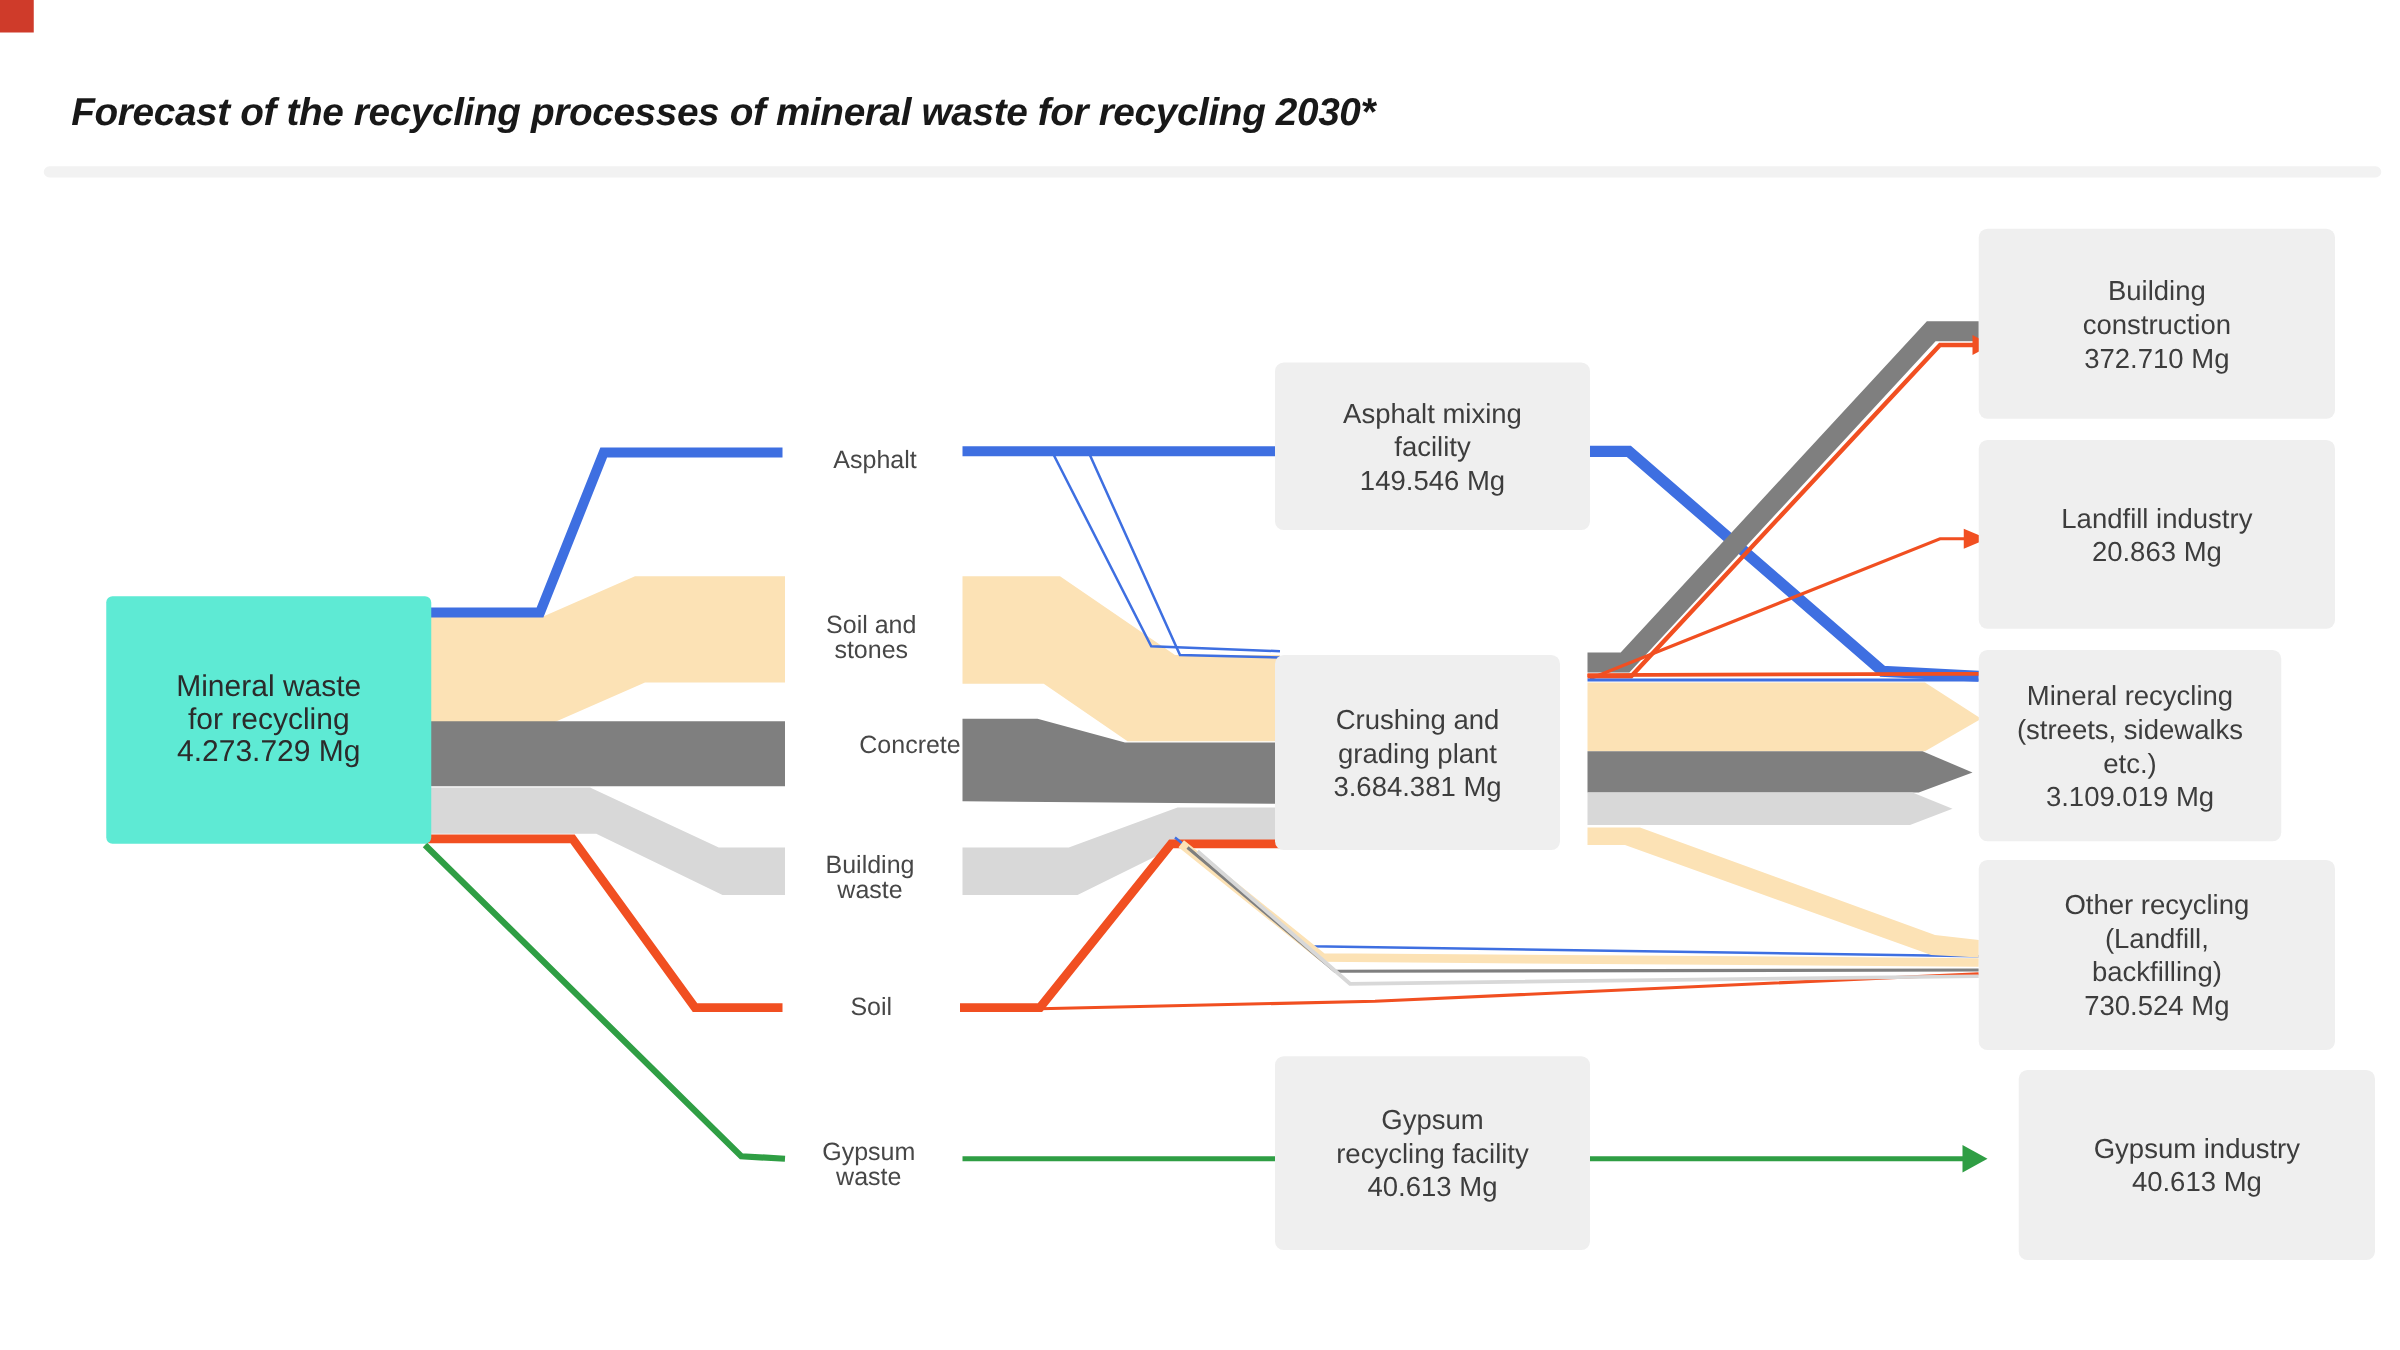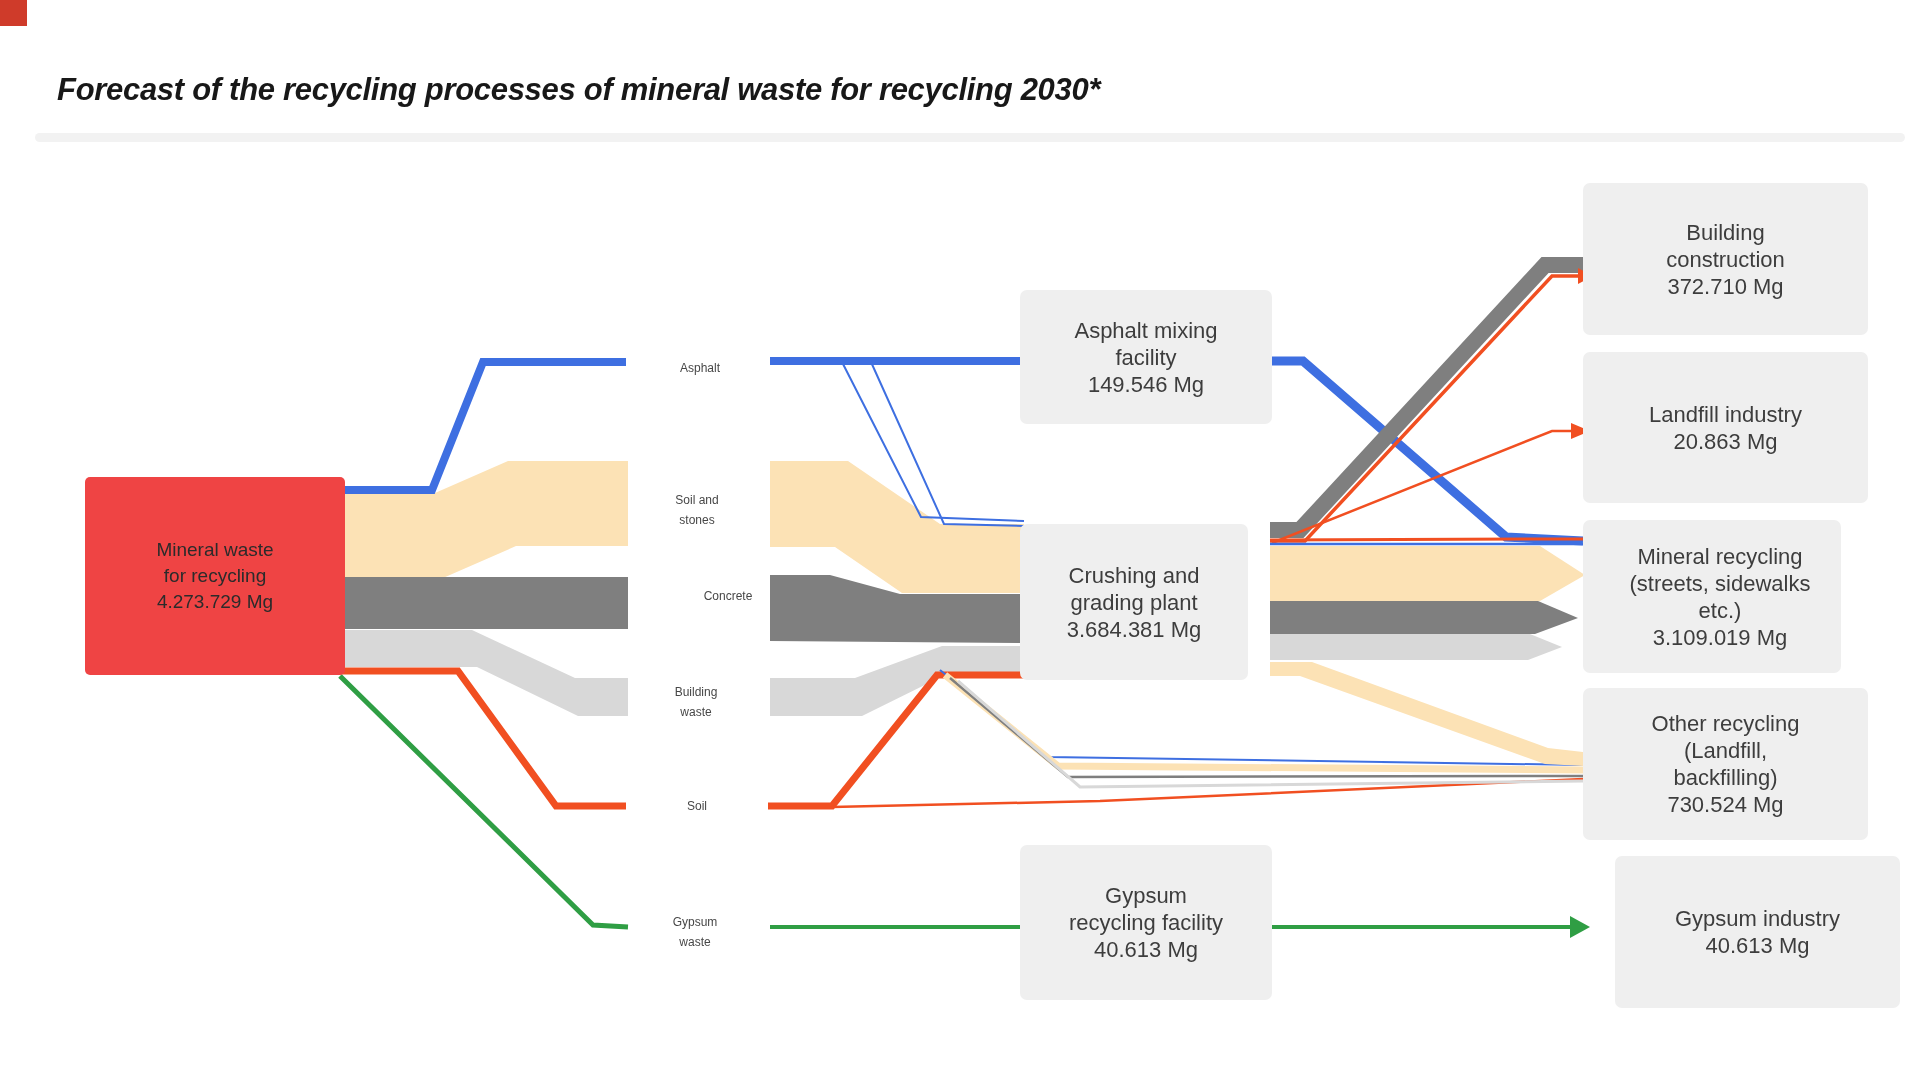--- a/index.html
+++ b/index.html
@@ -14,25 +14,25 @@
   }
   #corner-fragment{left:0;top:0;width:27px;height:26px;background:#cf3b2a;}
   #chart-divider{left:35px;top:133px;width:1870px;height:9px;background:#f2f2f2;border-radius:5px;}
   svg#sankey{left:0;top:0;}
   .node{
     display:flex;flex-direction:column;justify-content:center;align-items:center;
     text-align:center;border-radius:7px;font-size:22px;line-height:27px;color:#3d3d3d;
   }
   .node.graybox{background:#efefef;}
   #source-node{
-    left:85px;top:477px;width:260px;height:198px;background:#ef4444;
-    font-size:19px;line-height:26px;color:#2b2b2b;border-radius:5px;
+    left:85px;top:477px;width:260px;height:198px;background:#5eead4;
+    font-size:24px;line-height:26px;color:#2b2b2b;border-radius:5px;
   }
   .mat-label{
-    text-align:center;font-size:12px;line-height:20px;color:#474747;
+    text-align:center;font-size:20px;line-height:20px;color:#474747;
     transform:translate(-50%,-50%);white-space:nowrap;
   }
 </style>
 </head>
 <body>
 
 <div class="abs" id="corner-fragment"></div>
 
 <div class="abs" id="title">Forecast of the recycling processes of mineral waste for recycling 2030*</div>
 
@@ -126,21 +126,21 @@
 
 <div class="node graybox abs" style="left:1583px;top:183px;width:285px;height:152px;">
   <div>Building</div>
   <div>construction</div>
   <div>372.710 Mg</div>
 </div>
 <div class="node graybox abs" style="left:1583px;top:352px;width:285px;height:151px;">
   <div>Landfill industry</div>
   <div>20.863 Mg</div>
 </div>
-<div class="node graybox abs" style="left:1583px;top:520px;width:242px;height:153px;padding-left:16px;">
+<div class="node graybox abs" style="left:1583px;top:520px;width:242px;height:153px;">
   <div>Mineral recycling</div>
   <div>(streets, sidewalks</div>
   <div>etc.)</div>
   <div>3.109.019 Mg</div>
 </div>
 <div class="node graybox abs" style="left:1583px;top:688px;width:285px;height:152px;">
   <div>Other recycling</div>
   <div>(Landfill,</div>
   <div>backfilling)</div>
   <div>730.524 Mg</div>

